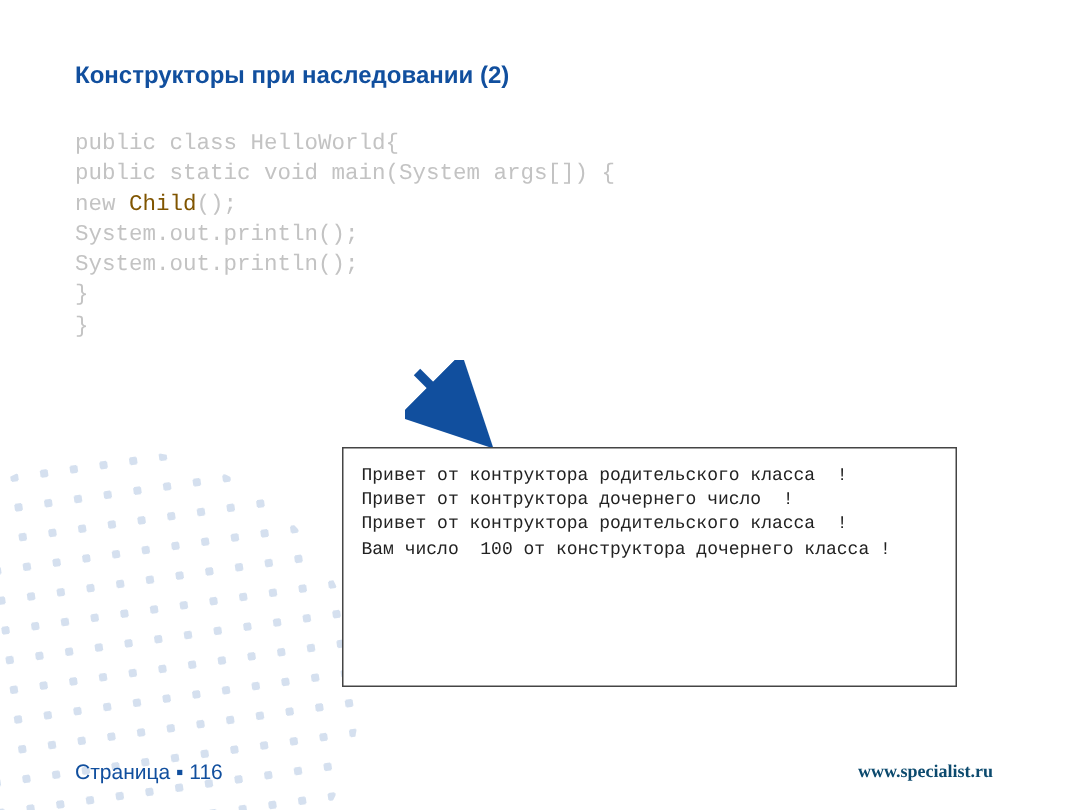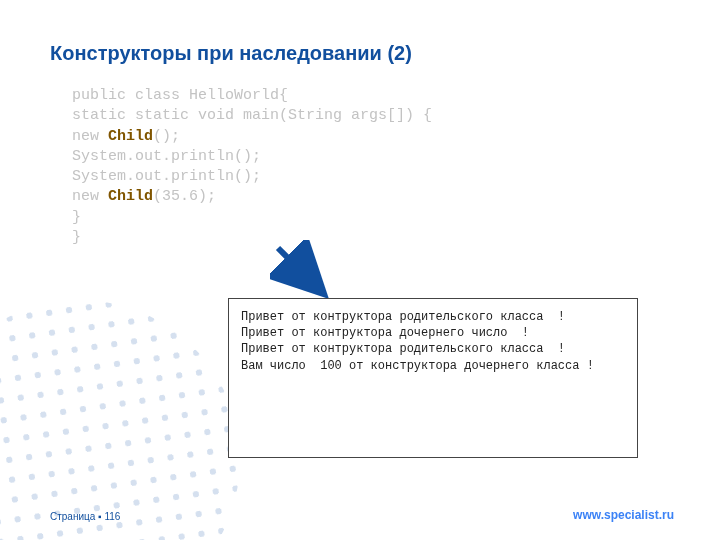--- a/index.html
+++ b/index.html
@@ -11,49 +11,48 @@
       radial-gradient(circle at 10px 10px, #1e5aa8 3px, transparent 3px),
       radial-gradient(circle at 30px 10px, #1e5aa8 3px, transparent 3px),
       radial-gradient(circle at 10px 30px, #1e5aa8 3px, transparent 3px),
       radial-gradient(circle at 30px 30px, #1e5aa8 3px, transparent 3px);
     background-size: 40px 40px;
     opacity: 0.18;
     transform: rotate(-8deg);
     border-radius: 50%;
     z-index: 0;
   }
-  .title { position: absolute; top: 42px; left: 50px; font-size: 20px; font-weight: bold; color: #114f9e; z-index: 2; }
-  .code { position: absolute; top: 86px; left: 72px; font-family: "Courier New", monospace; font-size: 15px; line-height: 1.35; color: #c3c3c3; z-index: 2; }
-  .code .hl { color: #805500; font-weight: bold; }
+  .title { position: absolute; top: 42px; left: 50px; font-size: 16px; font-weight: bold; color: #114f9e; z-index: 2; }
+  .code { position: absolute; top: 86px; left: 50px; font-family: "Courier New", monospace; font-size: 15px; line-height: 1.35; color: #c3c3c3; z-index: 2; }
+  .code .hl { color: #805500; }
   .arrow-wrap { position: absolute; top: 240px; left: 270px; z-index: 2; }
   .output-box {
     position: absolute; top: 298px; left: 228px; width: 410px; height: 160px;
     border: 1px solid #444; background: #fff; padding: 10px 12px;
     font-family: "Courier New", monospace; font-size: 12px; line-height: 1.35;
     color: #222; z-index: 2;
   }
   .output-box p { white-space: pre; }
-  .footer-left { position: absolute; bottom: 18px; left: 50px; font-size: 10px; color: #114f9e; z-index: 2; }
-  .footer-right { position: absolute; bottom: 18px; right: 46px; font-size: 12px; color: #3b82f6; font-weight: bold; z-index: 2; }
+  .footer-left { position: absolute; bottom: 18px; left: 50px; font-size: 14px; color: #114f9e; z-index: 2; }
+  .footer-right { position: absolute; bottom: 18px; right: 58px; font-size: 12px; color: #0c4a6e; font-weight: bold; z-index: 2; font-family: Liberation Serif, serif; }
 </style>
 </head>
 <body>
 
 <div class="slide">
   <div class="bg-dots"></div>
 
   <h1 class="title">Конструкторы при наследовании (2)</h1>
 
   <div class="code">
     <div><span>public class HelloWorld{</span></div>
-    <div><span>     static static void main(String args[]) {</span></div>
+    <div><span>     public static void main(System args[]) {</span></div>
     <div><span>          new </span><span class="hl">Child</span><span>();</span></div>
     <div><span>          System.out.println();</span></div>
     <div><span>          System.out.println();</span></div>
-    <div><span>          new </span><span class="hl">Child</span><span>(35.6);</span></div>
     <div><span>     }</span></div>
     <div><span>}</span></div>
   </div>
 
   <div class="arrow-wrap">
     <svg width="60" height="60" viewBox="0 0 60 60">
       <defs>
         <marker id="ah" markerWidth="10" markerHeight="10" refX="6" refY="5" orient="auto">
           <polygon points="0,0 10,5 0,10" fill="#114f9e"></polygon>
         </marker>

